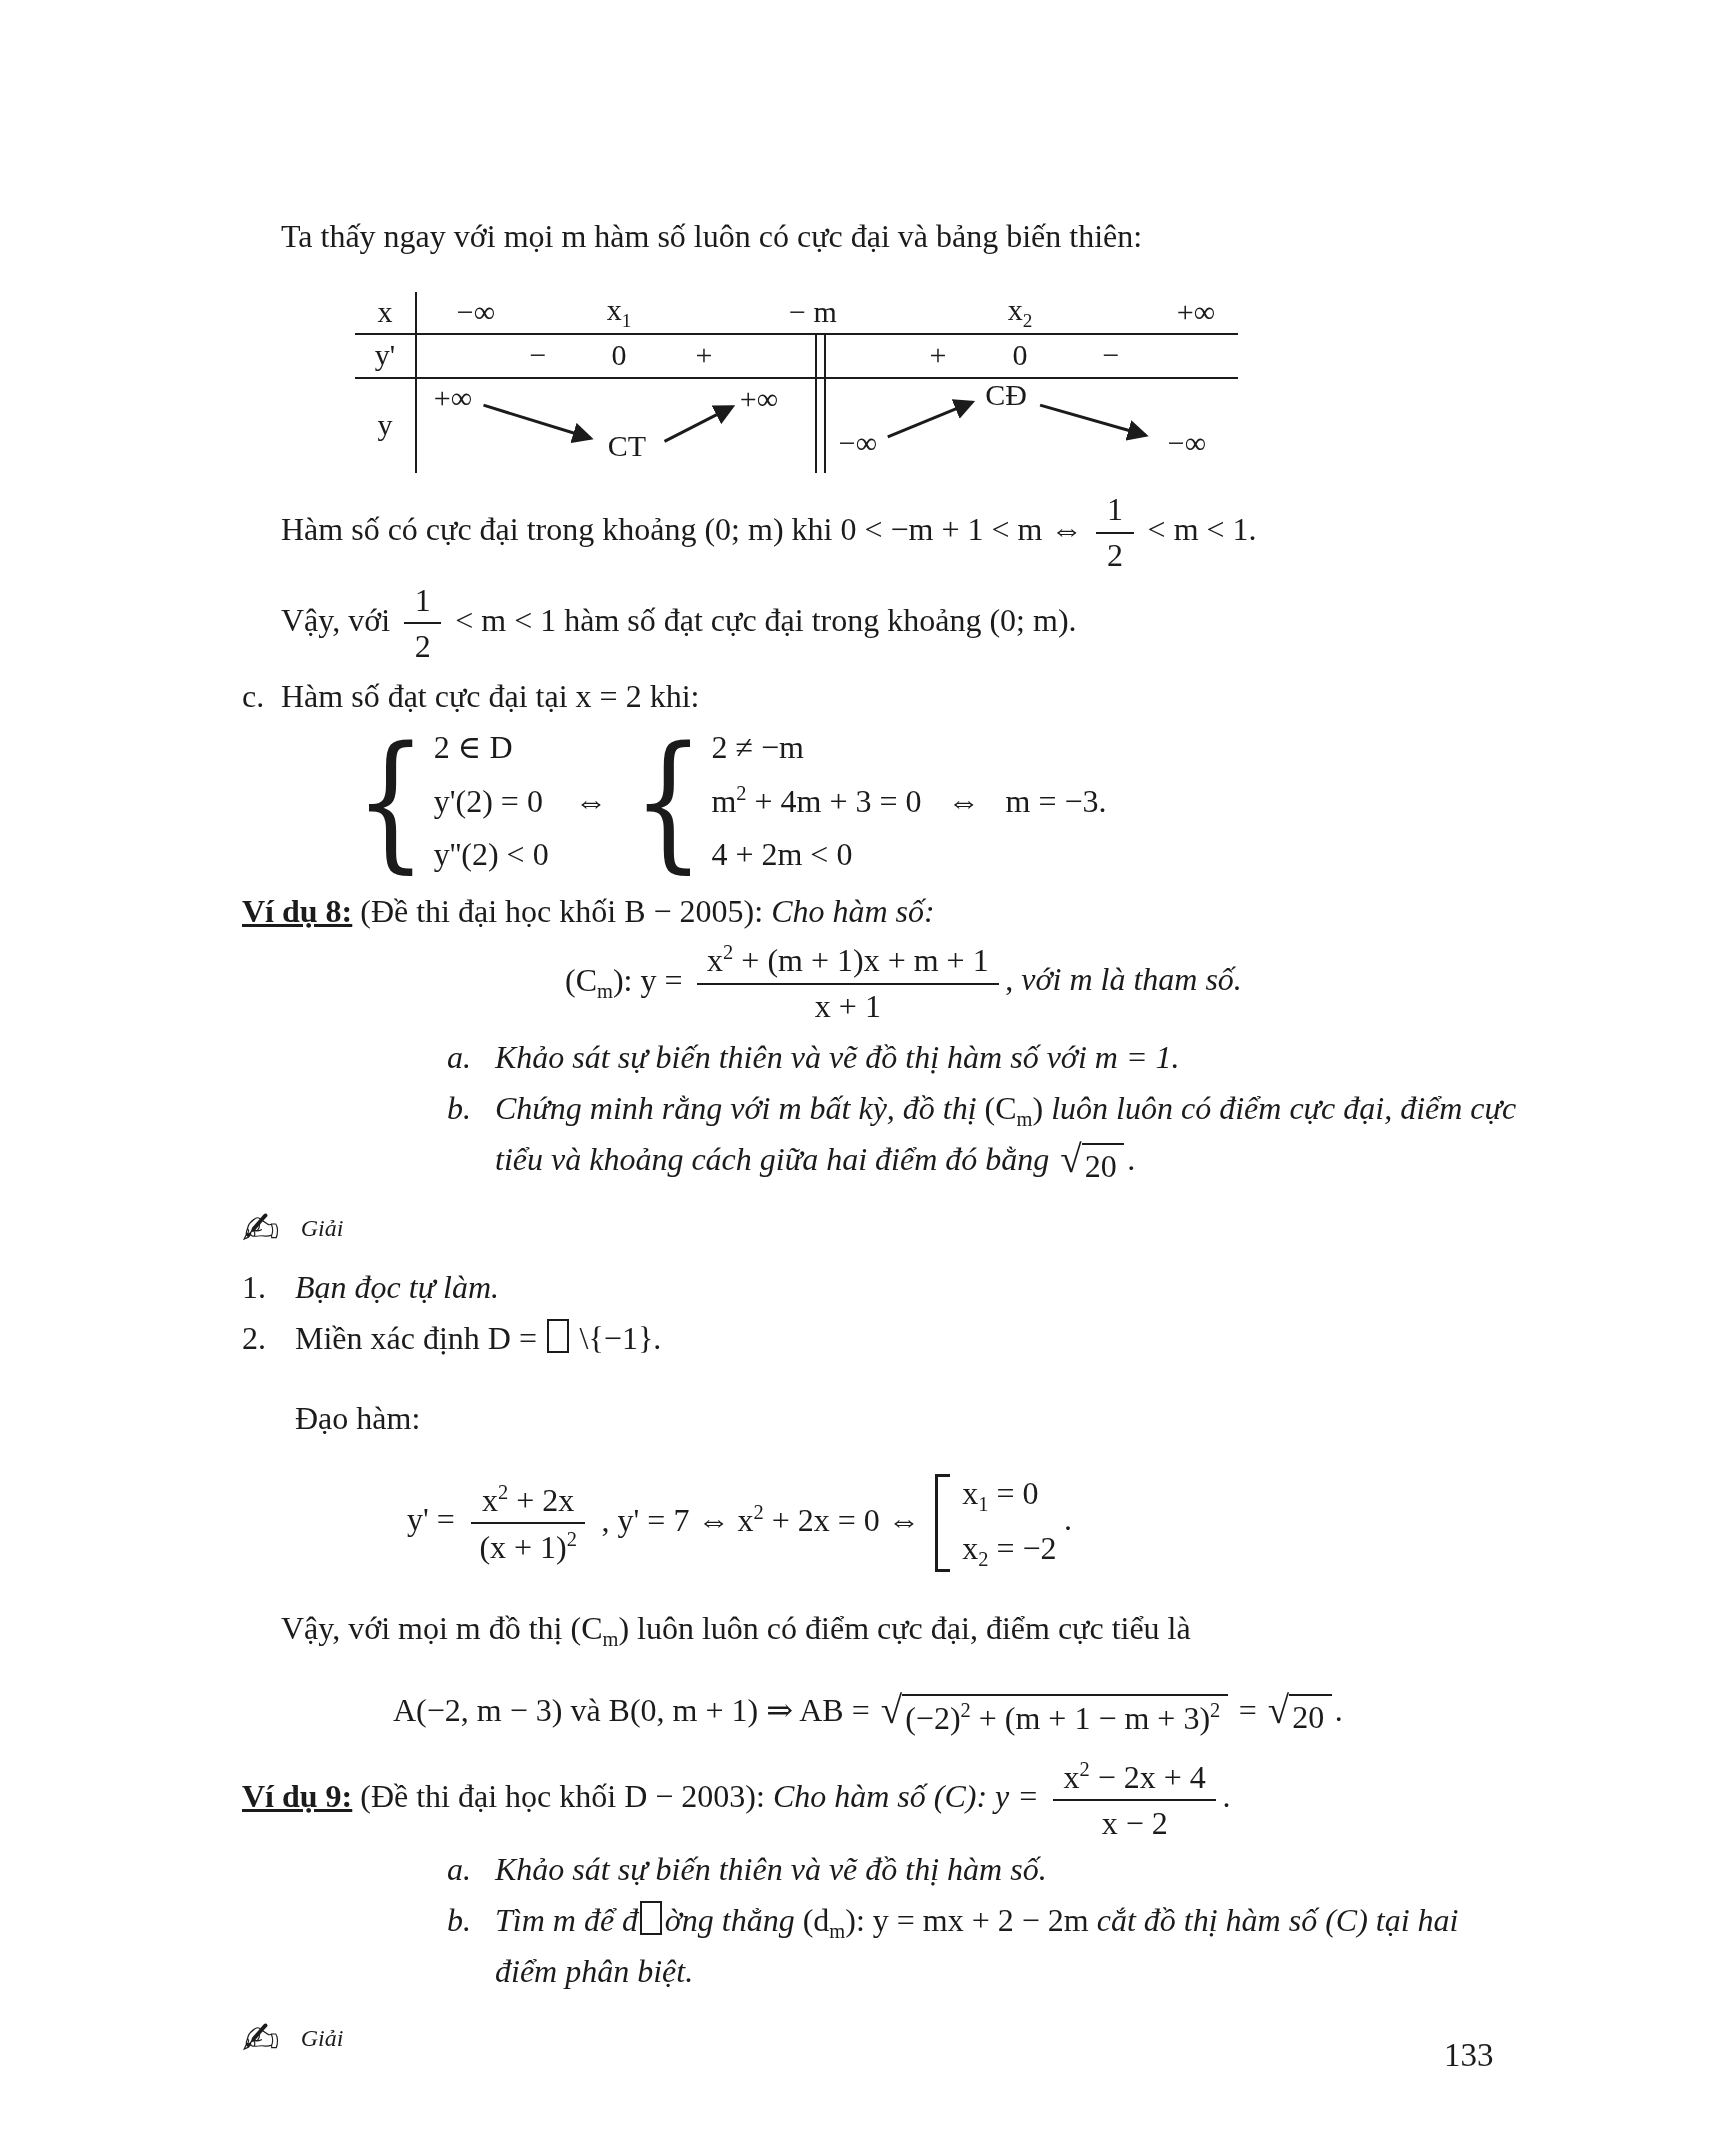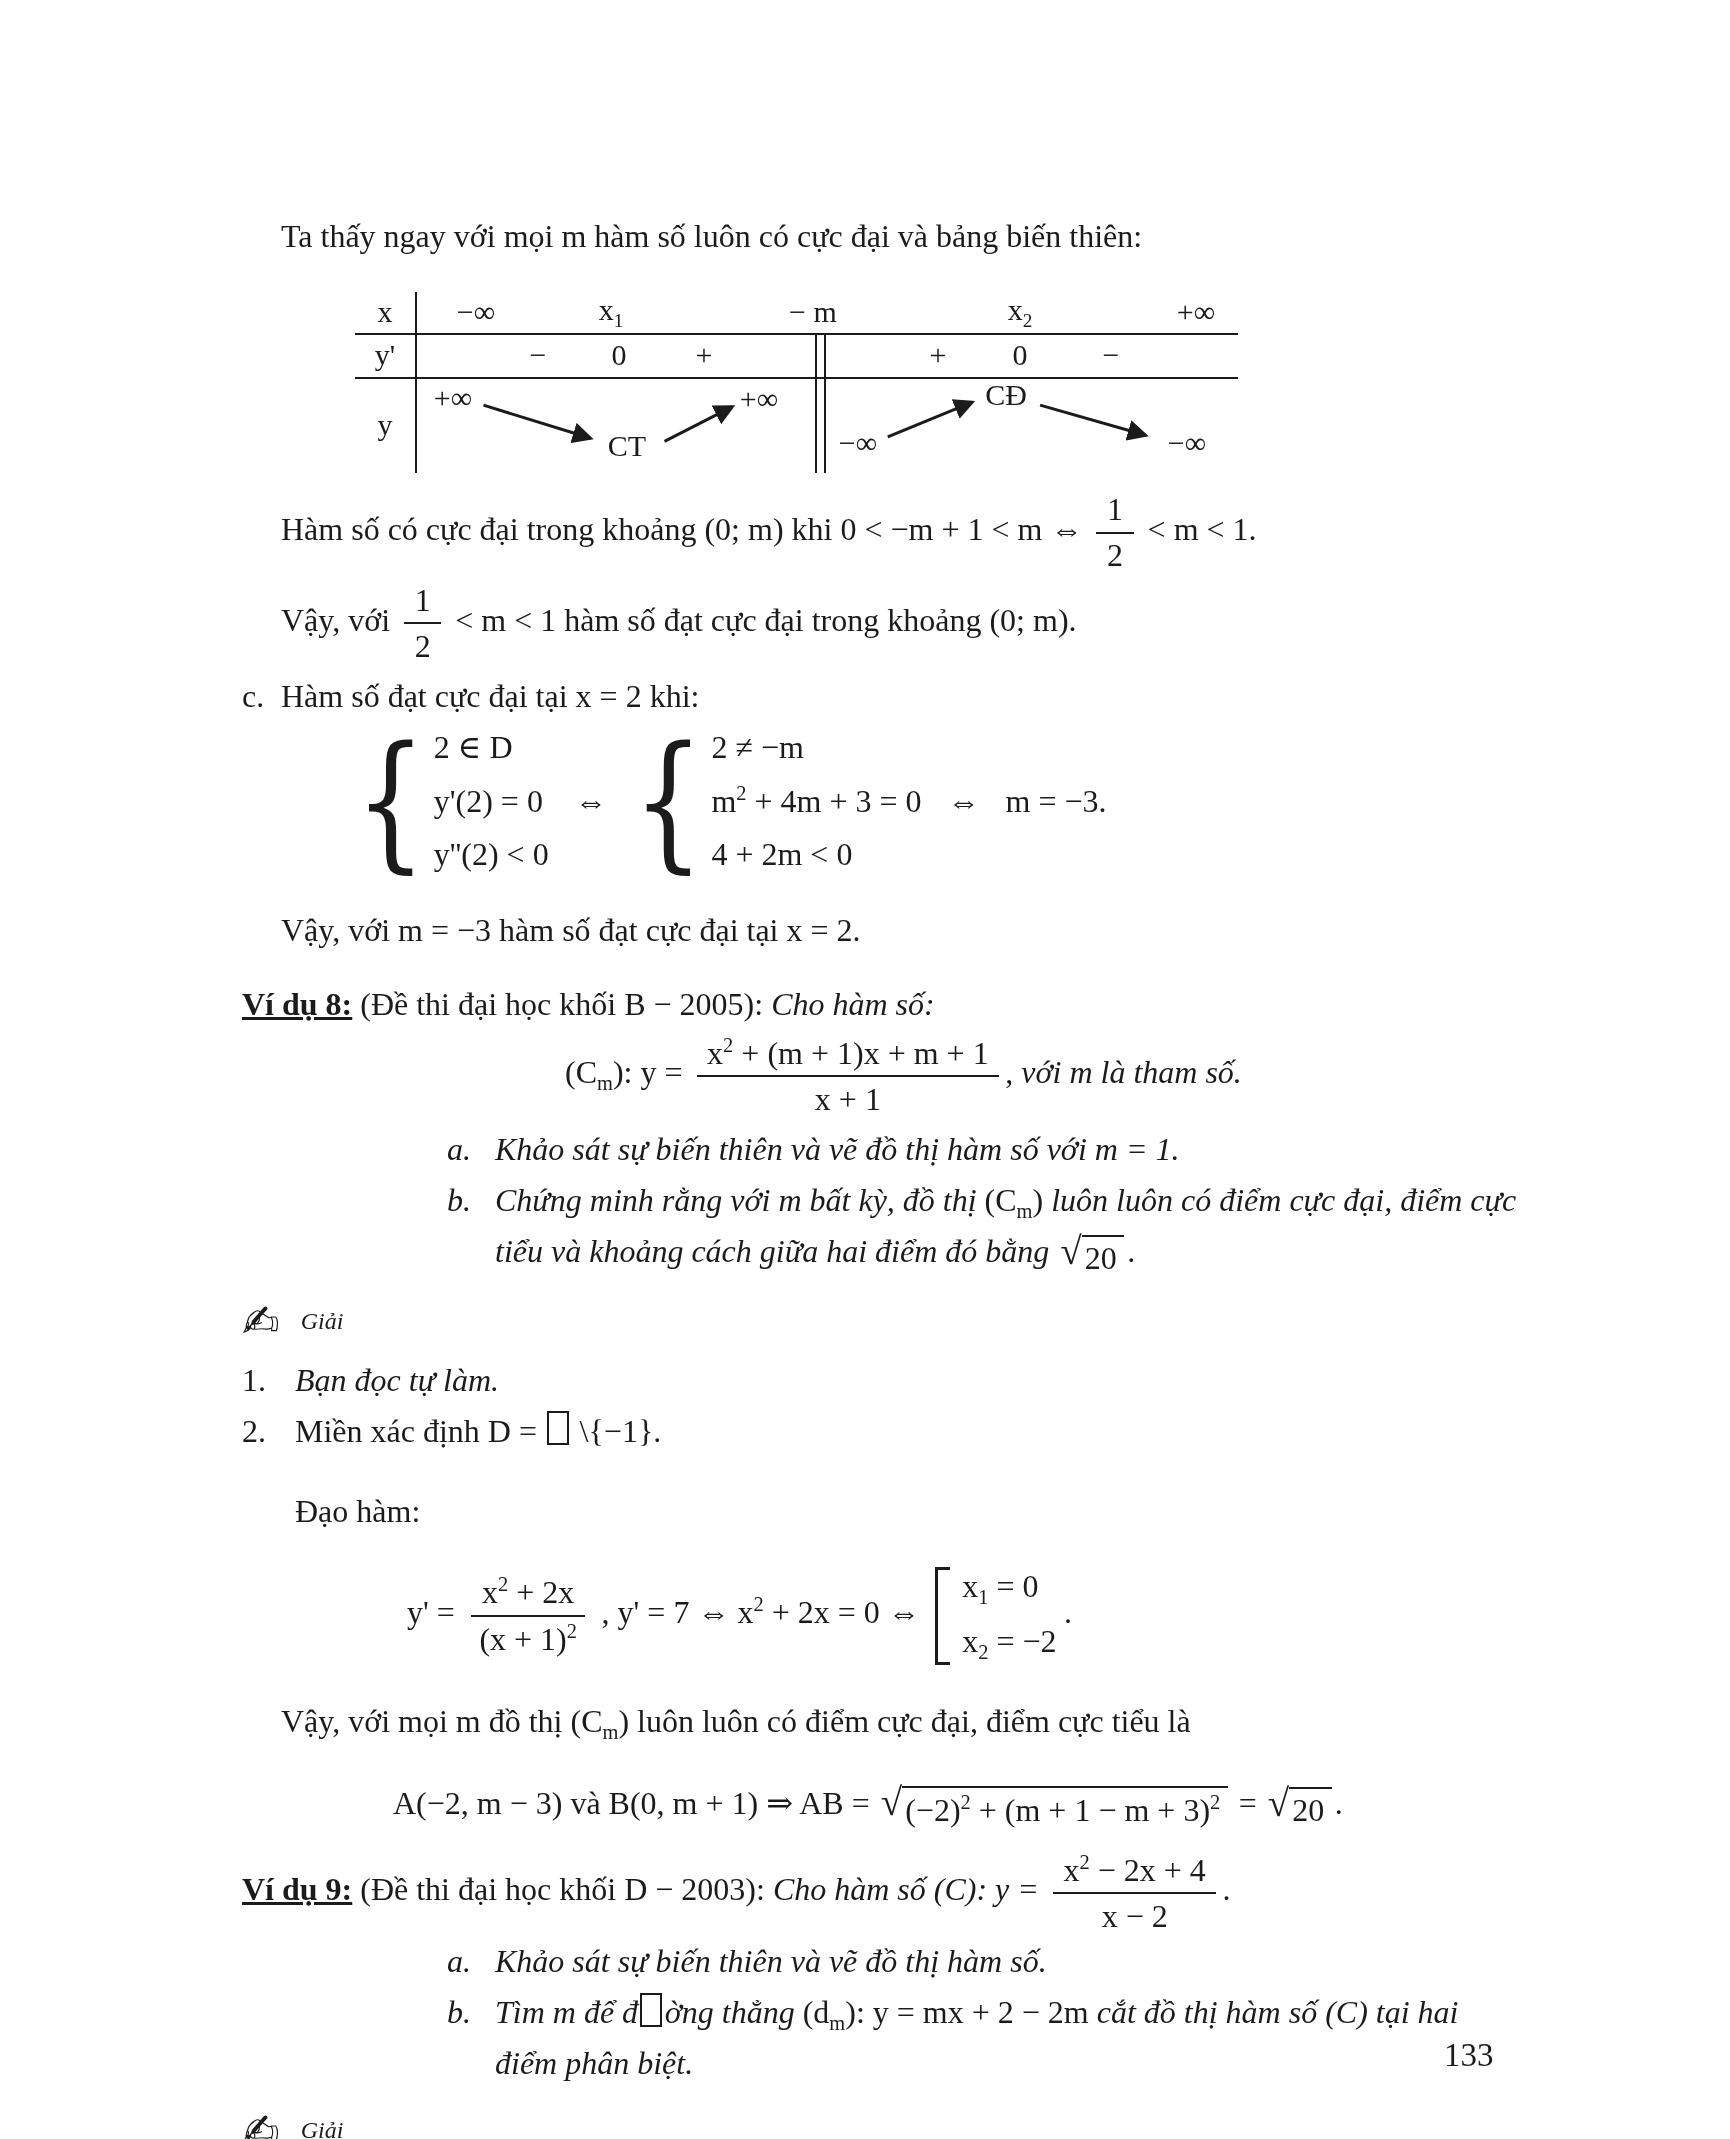--- a/index.html
+++ b/index.html
@@ -72,21 +72,21 @@
       <line x1="908" y1="150" x2="1048" y2="190" stroke="#1b1b1b" stroke-width="4" marker-end="url(#ah)"></line>
     </svg>
     <span class="hline" style="top:41px"></span>
     <span class="hline" style="top:85px"></span>
     <span class="vline" style="left:60px;top:0;height:181px"></span>
     <span class="vline" style="left:460px;top:41px;height:140px"></span>
     <span class="vline" style="left:469px;top:41px;height:140px"></span>
 
     <span class="cell" style="left:30px;top:20.4px">x</span>
     <span class="cell" style="left:121px;top:20.4px">−∞</span>
-    <span class="cell" style="left:256px;top:20.4px"><span>x</span><sub>1</sub></span>
+    <span class="cell" style="left:264px;top:20.4px"><span>x</span><sub>1</sub></span>
     <span class="cell" style="left:458px;top:20.4px">− m</span>
     <span class="cell" style="left:665px;top:20.4px"><span>x</span><sub>2</sub></span>
     <span class="cell" style="left:841px;top:20.4px">+∞</span>
 
     <span class="cell" style="left:30px;top:63px">y'</span>
     <span class="cell" style="left:183px;top:63px">−</span>
     <span class="cell" style="left:264px;top:63px">0</span>
     <span class="cell" style="left:349px;top:63px">+</span>
     <span class="cell" style="left:583px;top:63px">+</span>
     <span class="cell" style="left:665px;top:63px">0</span>
@@ -131,21 +131,20 @@
     <span class="brace">{</span>
     <span class="syscol">
       <span>2 ≠ −m</span>
       <span><span>m</span><sup>2</sup><span> + 4m + 3 = 0</span></span>
       <span>4 + 2m &lt; 0</span>
     </span>
     <span class="sys-iff">⇔</span>
     <span>m = −3.</span>
   </div>
 
-  <p class="para" style="margin-bottom:26px">Vậy, với m = −3 hàm số đạt cực đại tại x = 2.</p>
 
   <div class="li" style="margin-bottom:1.5px">
     <span style="flex:0 0 auto">
       <span class="b u">Ví dụ 8:</span><span> (Đề thi đại học khối B − 2005): </span><span class="it">Cho hàm số:</span>
     </span>
   </div>
 
   <div class="eqline" style="padding-left:323px">
     <span><span>(C</span><sub>m</sub><span>): y = </span></span><span class="frac">
         <span class="fr-num"><span>x</span><sup>2</sup><span> + (m + 1)x + m + 1</span></span>

